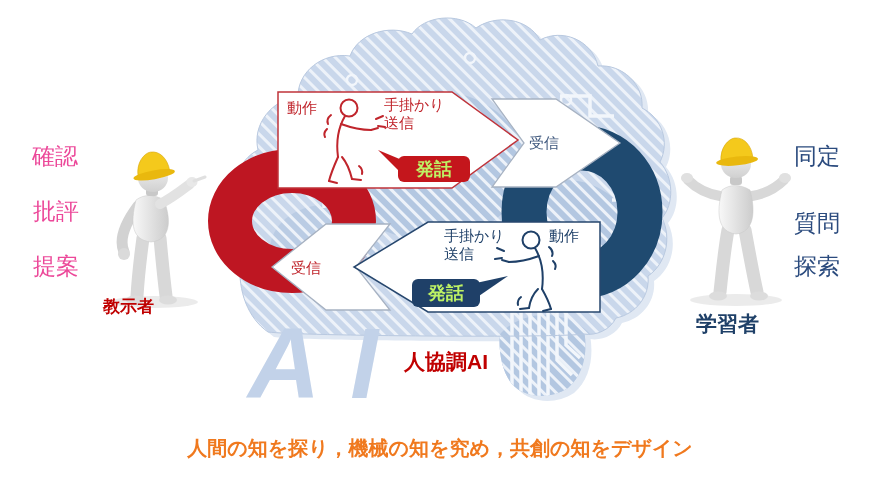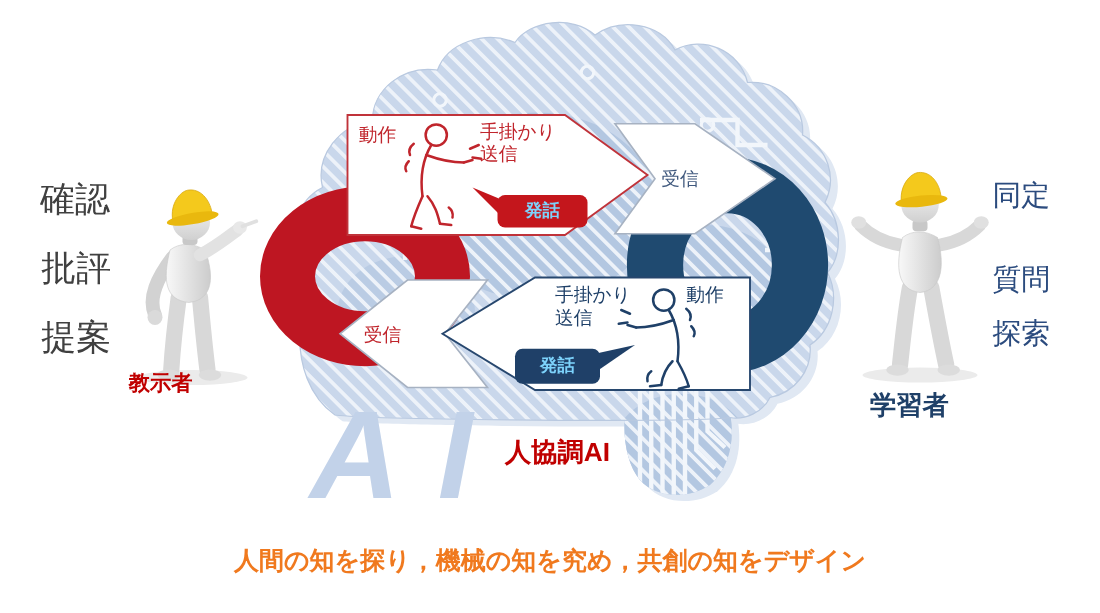--- a/index.html
+++ b/index.html
@@ -4,30 +4,30 @@
 <style>
   html,body{margin:0;padding:0;}
   body{
     width:880px;height:490px;position:relative;overflow:hidden;
     background:#FFFFFF;
     font-family:"Liberation Sans","DejaVu Sans",sans-serif;
   }
   #scene{position:absolute;left:0;top:0;z-index:1;}
   .figure{position:absolute;z-index:6;}
   .txt{position:absolute;z-index:7;white-space:nowrap;text-align:right;}
-  .kw-red{color:#404040;font-size:28px;}
+  .kw-red{color:#ec4899;font-size:23px;}
   .kw-blue{color:#2B4B7E;font-size:23px;}
   .actor-red{color:#C00000;font-size:17px;font-weight:bold;}
   .actor-blue{color:#1F4068;font-size:21px;font-weight:bold;margin-top:15px;}
   .boxlabel-red{color:#C0252C;font-size:15px;}
   .boxlabel-blue{color:#1F4068;font-size:15px;}
   .receive-top{color:#40597E;font-size:15px;}
   .receive-bottom{color:#C0252C;font-size:15px;}
   .badge{
-    position:absolute;z-index:8;color:#7dd3fc;font-size:14px;font-weight:bold;
+    position:absolute;z-index:8;color:#bef264;font-size:18px;font-weight:bold;
     display:flex;align-items:center;justify-content:center;border-radius:6px;
   }
   .badge-red{background:#C4161C;left:398px;top:156px;width:72px;height:26px;}
   .badge-blue{background:#1F4068;left:412px;top:279px;width:68px;height:28px;}
   #ai-center-label{
     left:404px;top:348px;color:#C00000;font-size:21px;font-weight:bold;z-index:7;
   }
   #tagline{
     left:0;top:435px;width:880px;text-align:center;z-index:7;
     color:#F0791E;font-size:20px;font-weight:bold;

